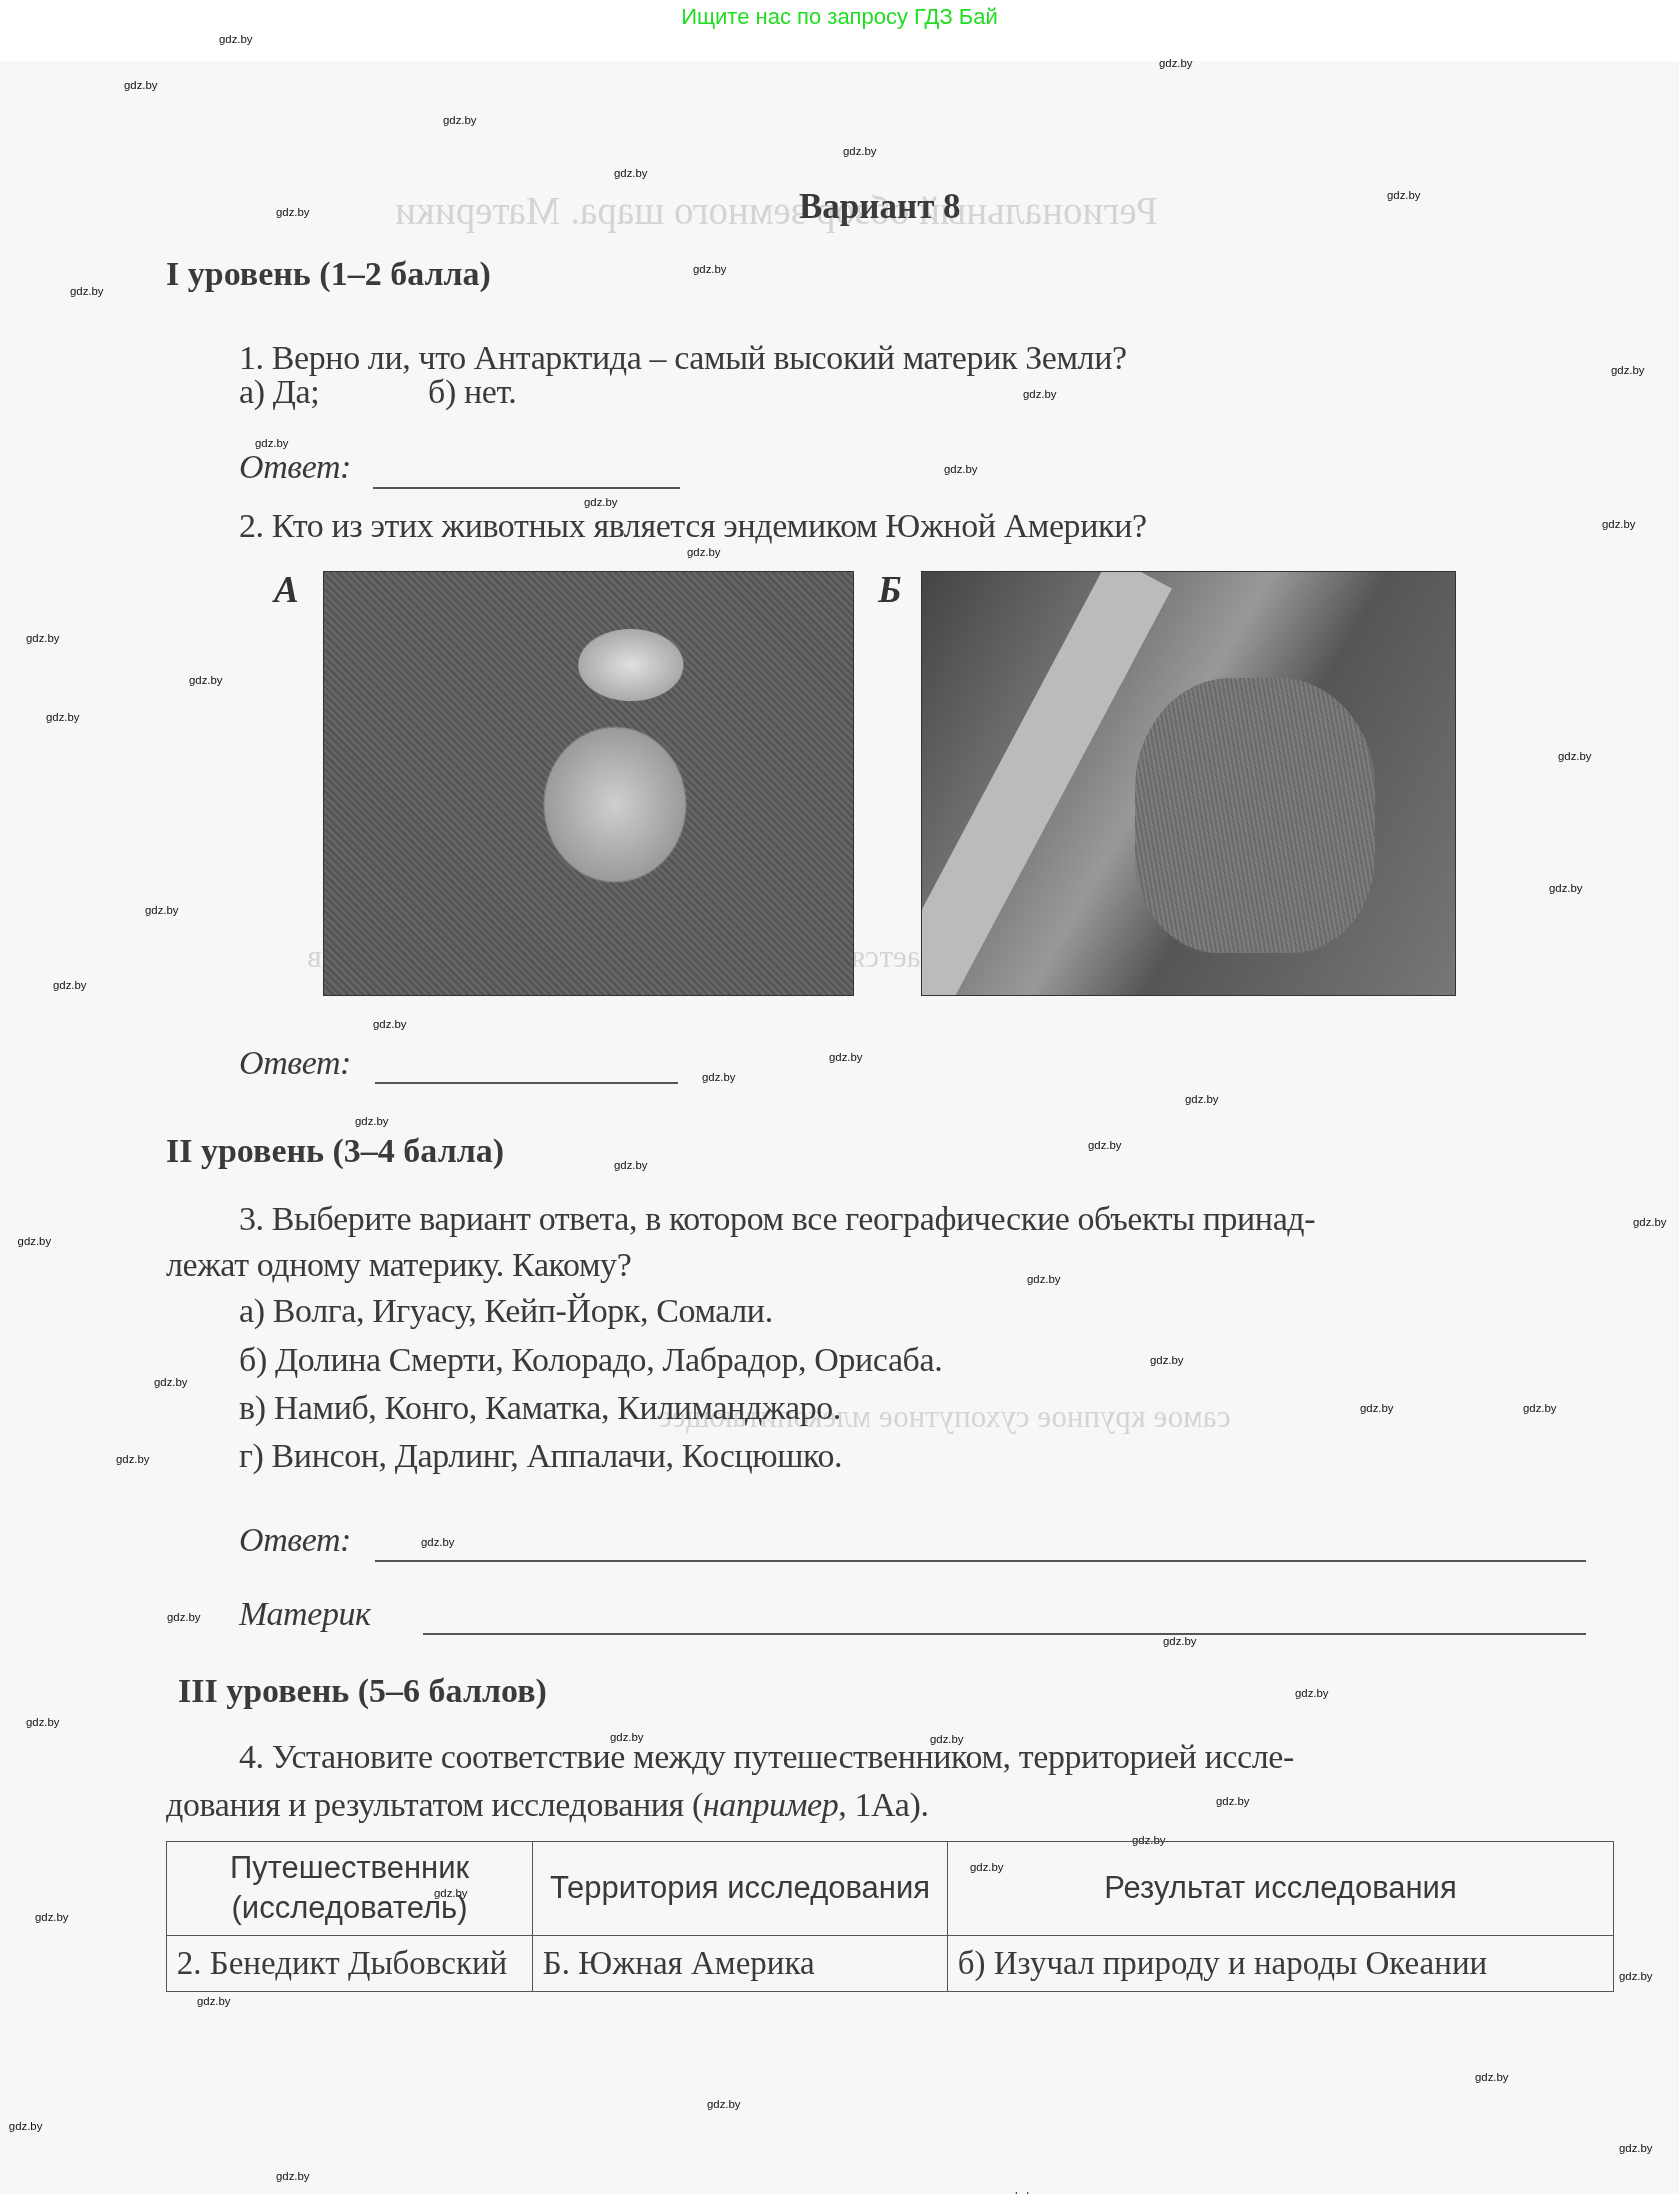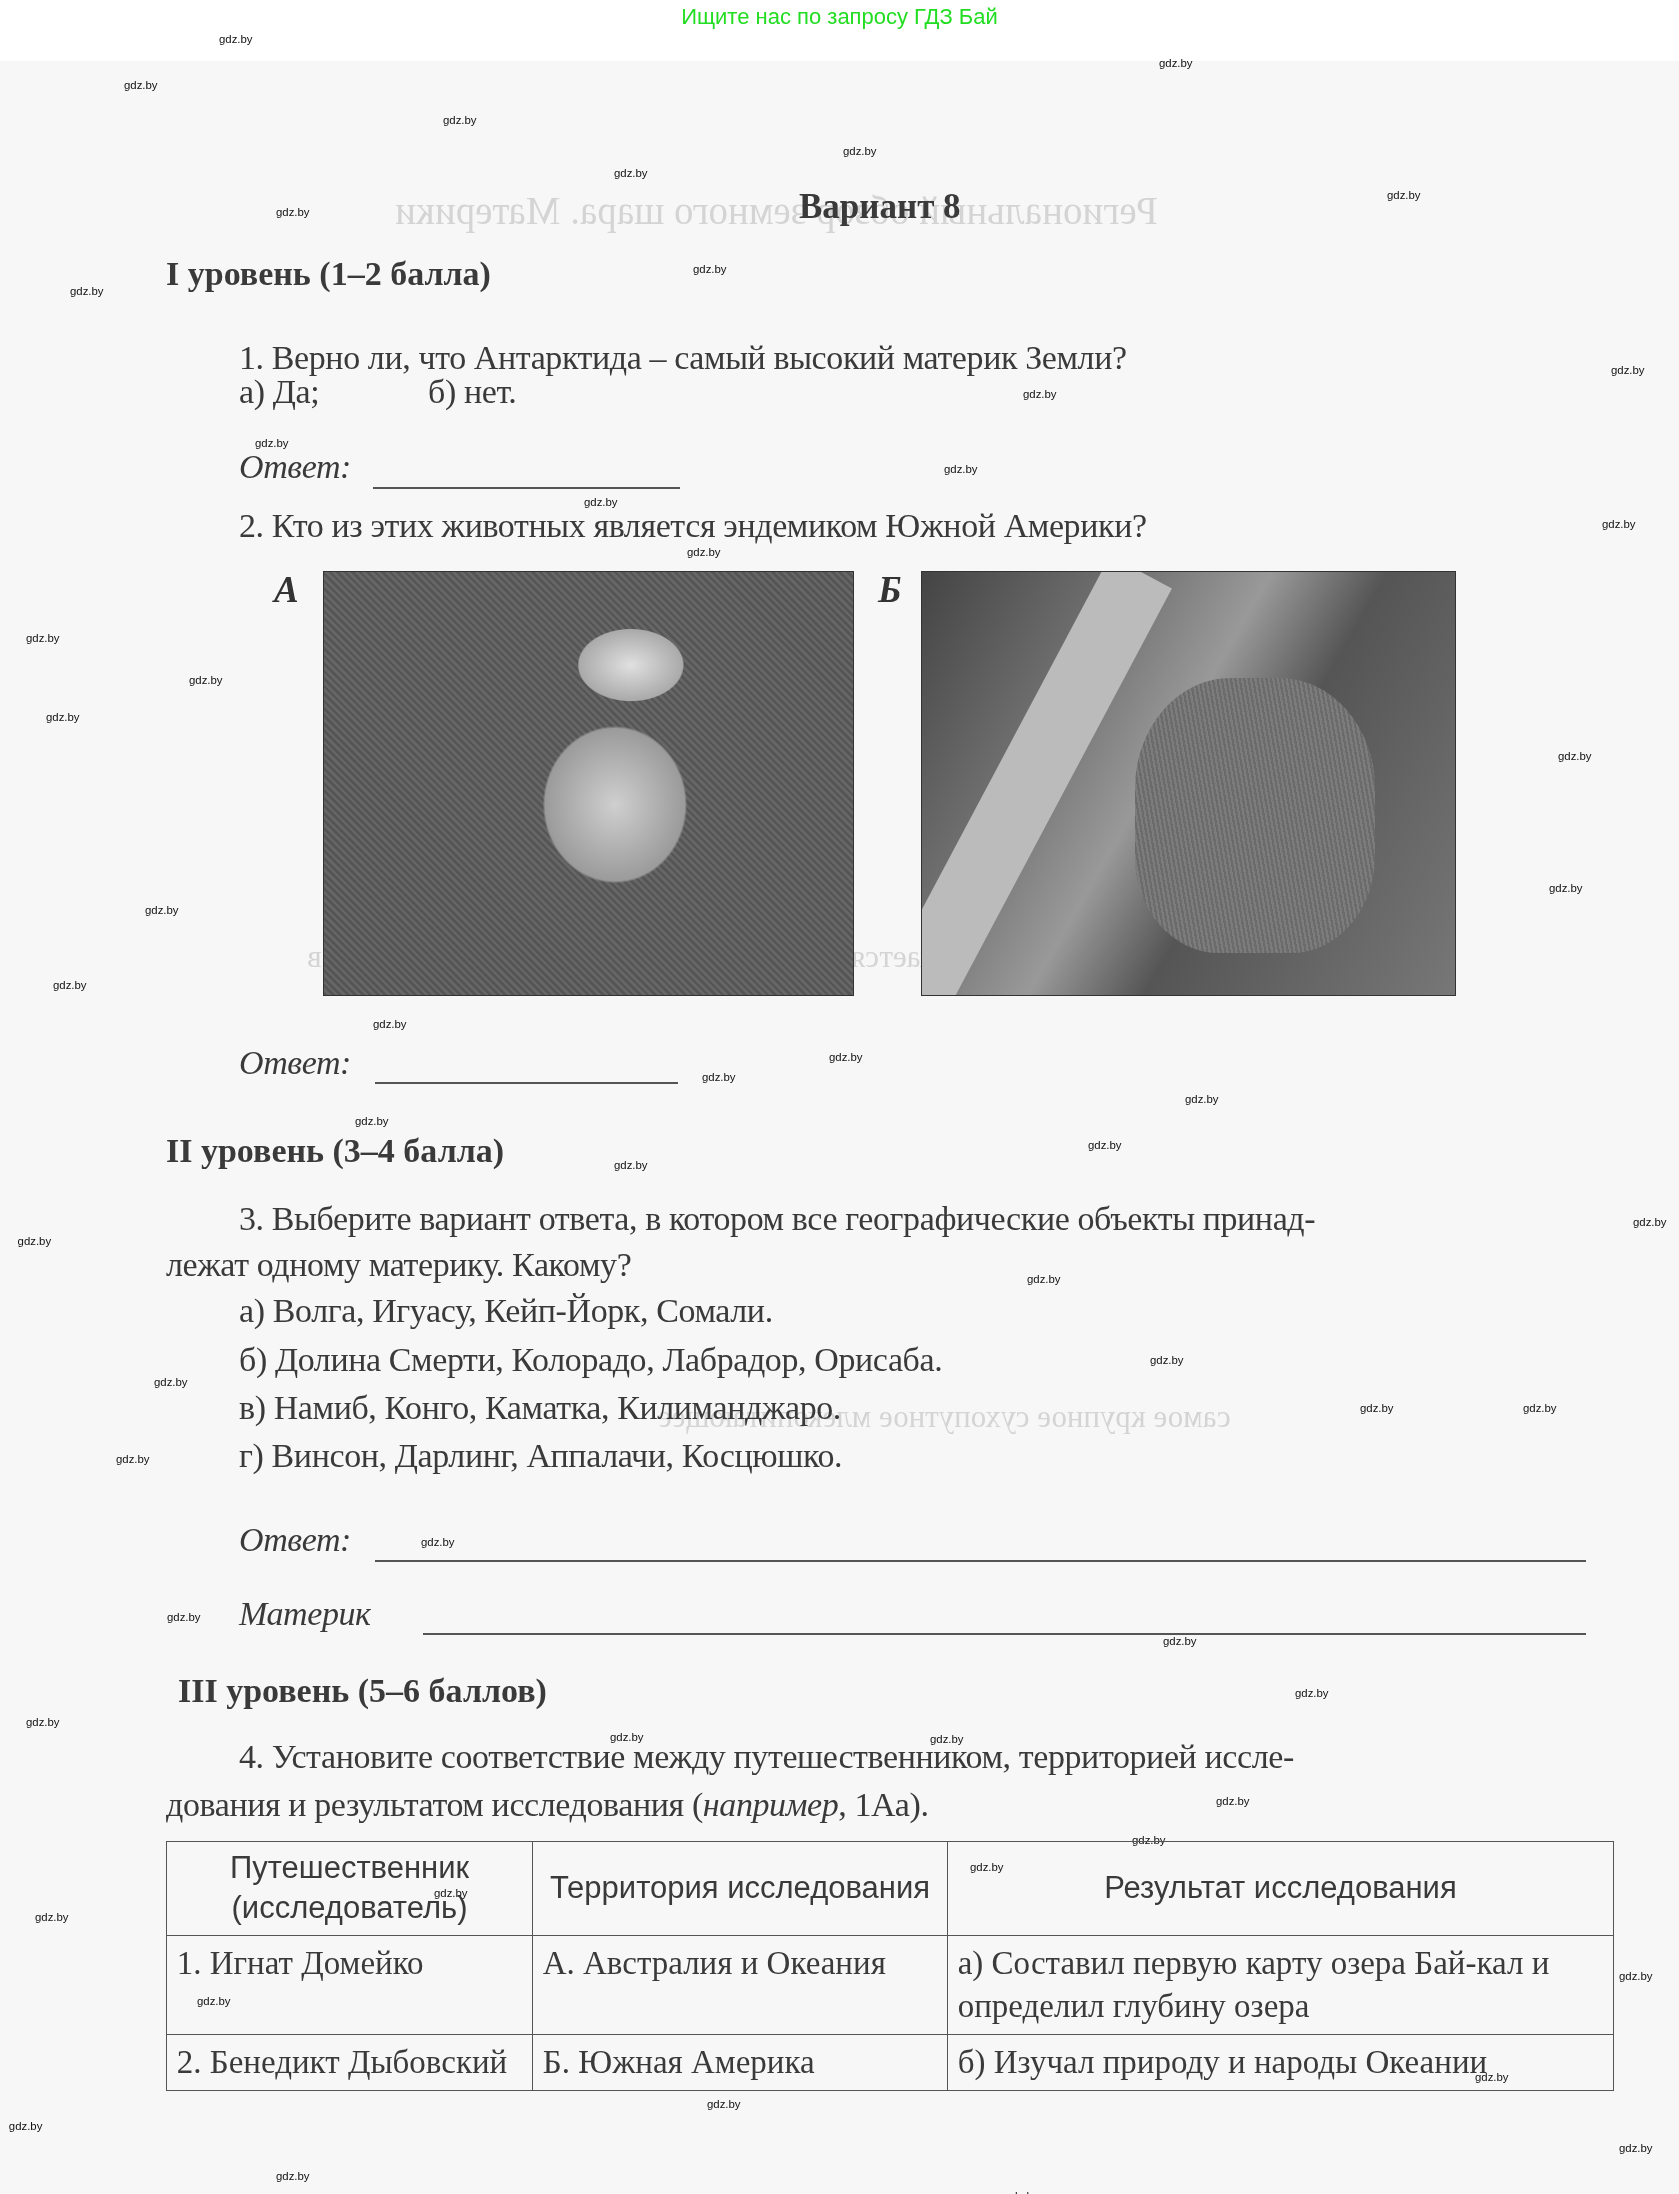--- a/index.html
+++ b/index.html
@@ -140,24 +140,19 @@
       <col style="width:415px">
       <col>
     </colgroup>
   <tbody>
       <tr>
     <th>Путешественник (исследователь)</th>
     <th>Территория исследования</th>
     <th>Результат исследования</th>
   </tr>
   <tr>
-    <td>1. Игнат Домейко</td>
-    <td>А. Австралия и Океания</td>
-    <td>а) Составил первую карту озера Бай-кал и определил глубину озера</td>
-  </tr>
-  <tr>
     <td>2. Бенедикт Дыбовский</td>
     <td>Б. Южная Америка</td>
     <td>б) Изучал природу и народы Океании</td>
   </tr>
 </tbody>
   </table>
 
 
 </body></html>

